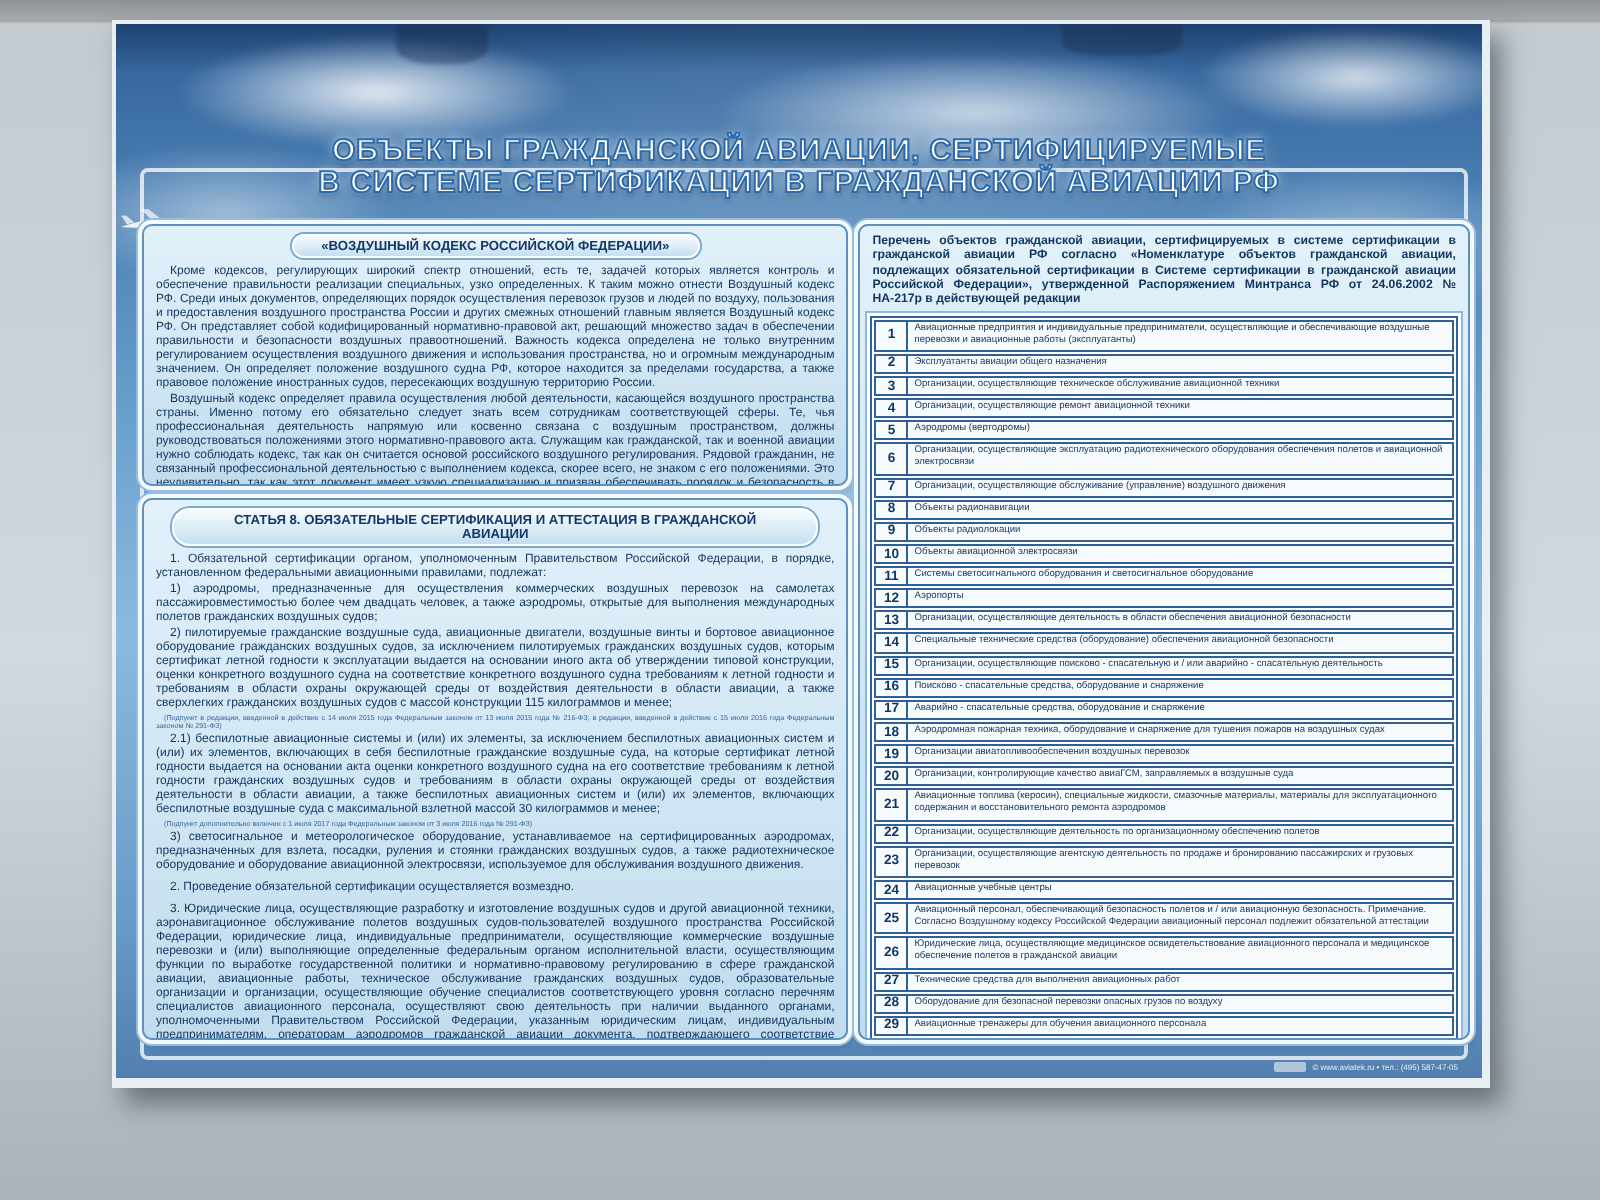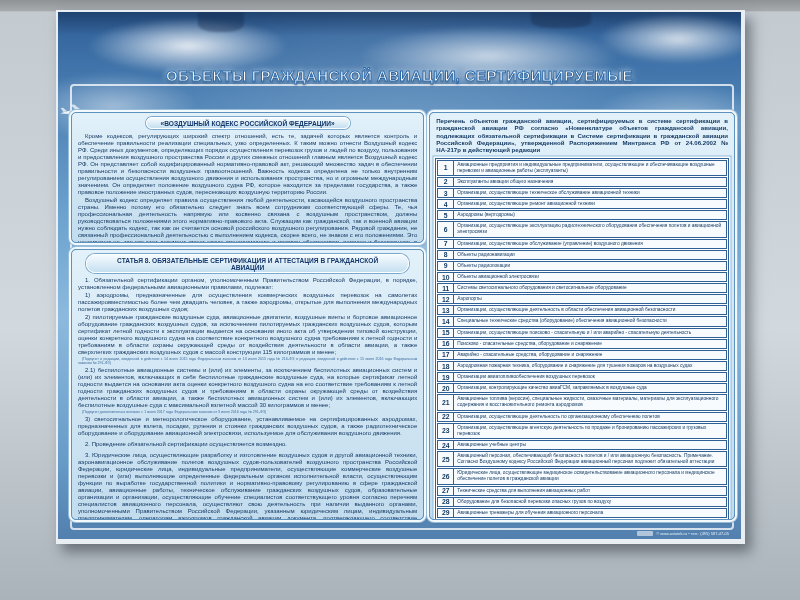--- a/index.html
+++ b/index.html
@@ -111,20 +111,21 @@
     <path d="M2 18 Q14 14 30 14 L46 14 Q58 15 62 18 Q58 21 46 20 L30 20 Q14 20 2 18 Z" fill="#f2f7fb"></path>
     <path d="M28 15 L19 5 L25 5 L36 15 Z" fill="#d9e6f0"></path>
     <path d="M28 19 L22 28 L27 28 L36 19 Z" fill="#cfdfeb"></path>
     <path d="M7 16 L3 9 L7 9 L13 15 Z" fill="#d9e6f0"></path>
   </svg>
 
   <div class="frame"></div>
 
   <div class="title">
     <div>ОБЪЕКТЫ ГРАЖДАНСКОЙ АВИАЦИИ, СЕРТИФИЦИРУЕМЫЕ</div>
+    <div>В СИСТЕМЕ СЕРТИФИКАЦИИ В ГРАЖДАНСКОЙ АВИАЦИИ РФ</div>
   </div>
 
   <div class="columns">
     <div class="col-left">
 
       <section class="panel sec1">
         <div class="pill">«ВОЗДУШНЫЙ КОДЕКС РОССИЙСКОЙ ФЕДЕРАЦИИ»</div>
         <div class="panel-body">
 
             <p class="body-p">Кроме кодексов, регулирующих широкий спектр отношений, есть те, задачей которых является контроль и обеспечение правильности реализации специальных, узко определенных. К таким можно отнести Воздушный кодекс РФ. Среди иных документов, определяющих порядок осуществления перевозок грузов и людей по воздуху, пользования и предоставления воздушного пространства России и других смежных отношений главным является Воздушный кодекс РФ. Он представляет собой кодифицированный нормативно-правовой акт, решающий множество задач в обеспечении правильности и безопасности воздушных правоотношений. Важность кодекса определена не только внутренним регулированием осуществления воздушного движения и использования пространства, но и огромным международным значением. Он определяет положение воздушного судна РФ, которое находится за пределами государства, а также правовое положение иностранных судов, пересекающих воздушную территорию России.</p>

